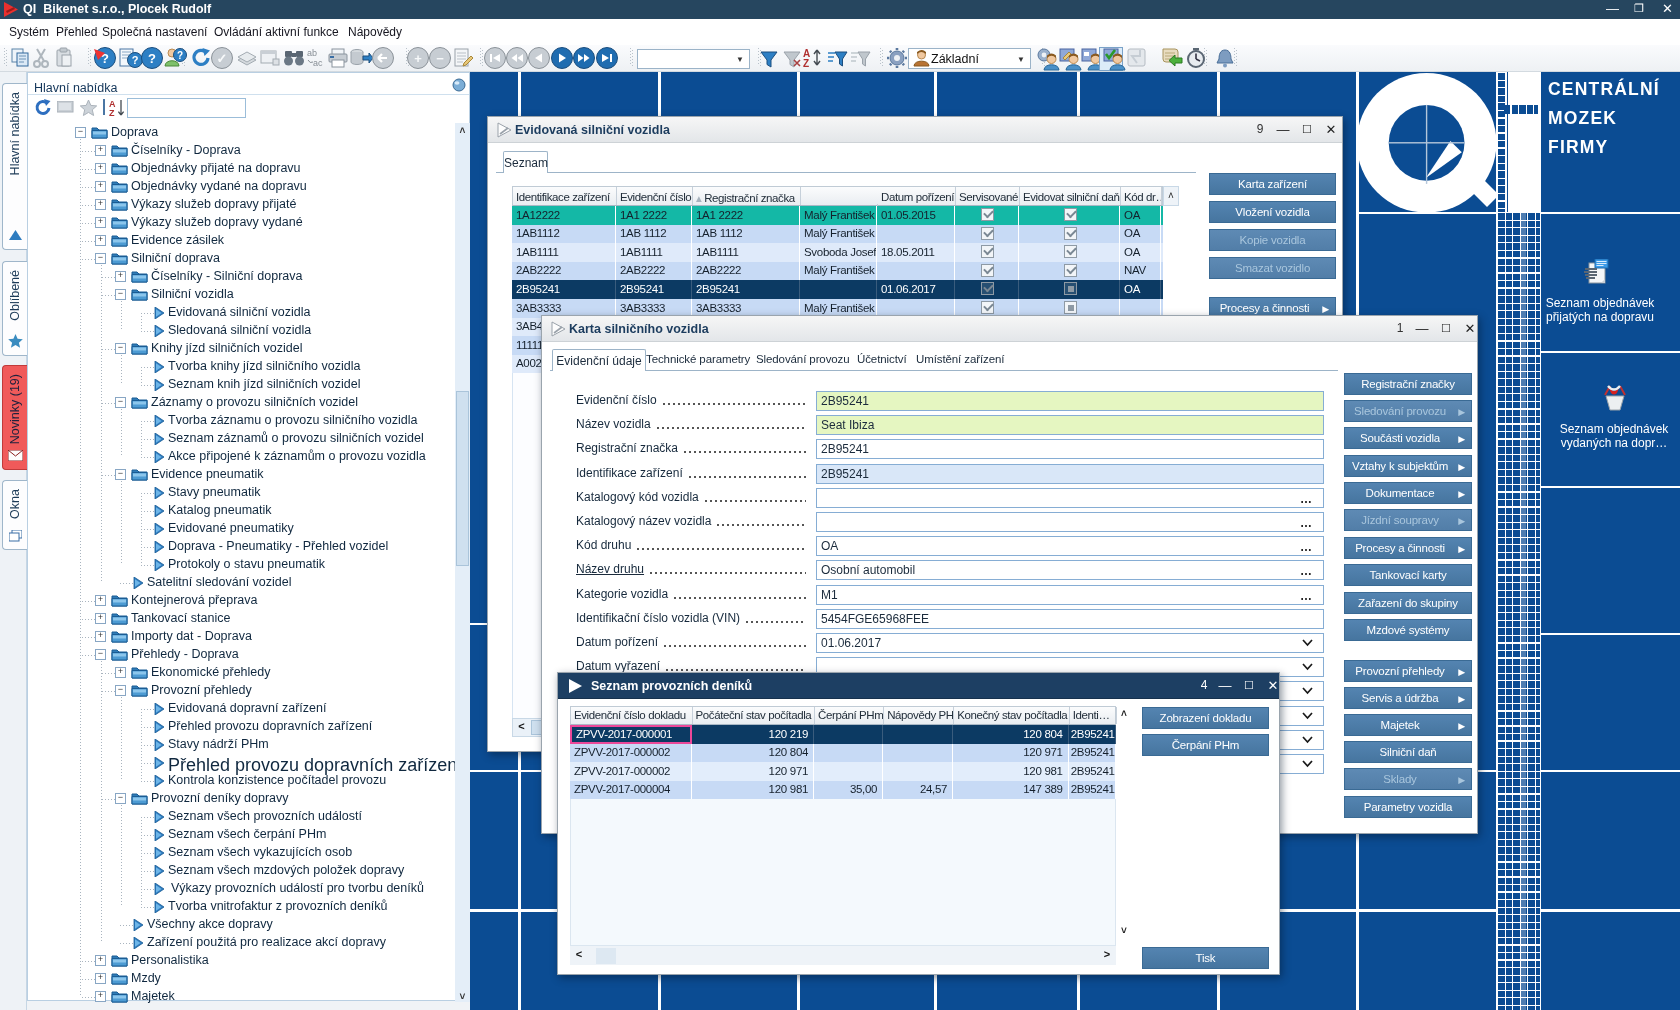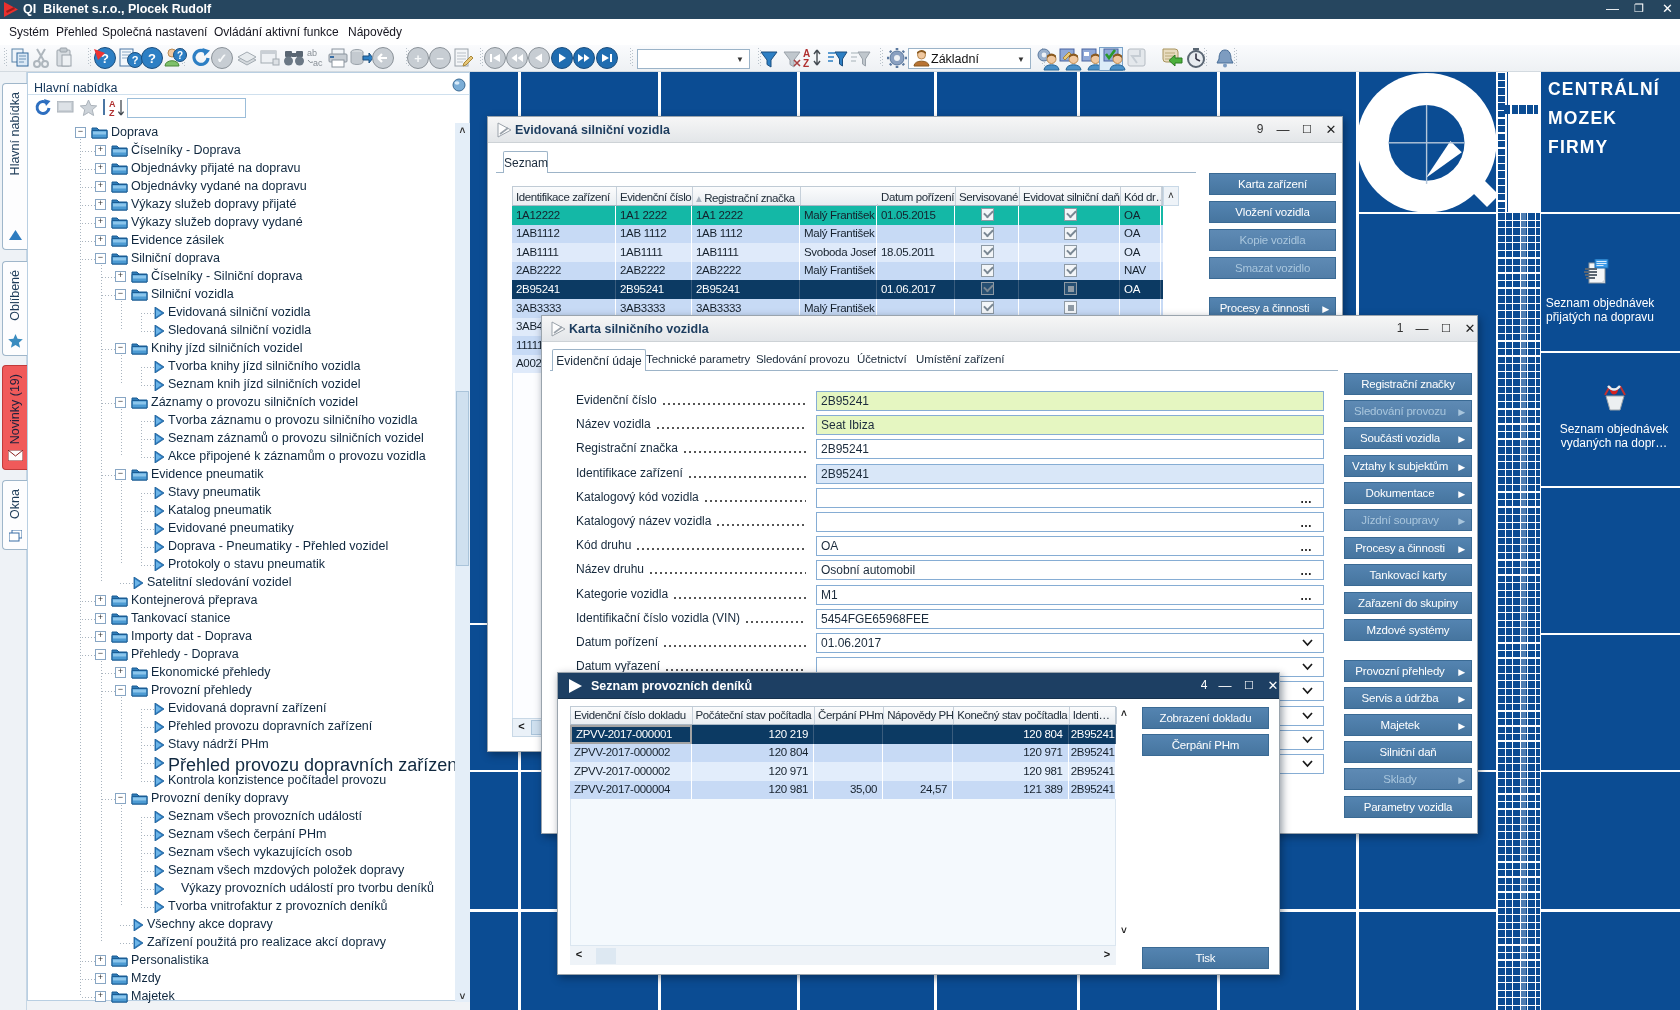--- a/index.html
+++ b/index.html
@@ -684,21 +684,21 @@
         <svg style="position:absolute;left:153px;top:864px" width="11" height="12">
           <polygon points="1,0 10,6 1,12" fill="#2e7cc0" stroke="#185a94" stroke-width="0.8"></polygon>
           <polygon points="2,2.2 7.5,6 2,9.8" fill="#6db5e8"></polygon>
         </svg>
         <div style="position:absolute;left:167px;top:861.5px;font-size:12.5px;color:#10283f;white-space:nowrap;">Seznam všech mzdových položek dopravy</div>
         <div style="position:absolute;left:140px;top:888px;width:13px;height:1px;background-image:repeating-linear-gradient(90deg,#a9b4bf 0 1px,transparent 1px 3px);"></div>
         <svg style="position:absolute;left:153px;top:882px" width="11" height="12">
           <polygon points="1,0 10,6 1,12" fill="#2e7cc0" stroke="#185a94" stroke-width="0.8"></polygon>
           <polygon points="2,2.2 7.5,6 2,9.8" fill="#6db5e8"></polygon>
         </svg>
-        <div style="position:absolute;left:180px;top:879.5px;font-size:12.5px;color:#10283f;white-space:nowrap;">Výkazy provozních událostí pro tvorbu deníků</div>
+        <div style="position:absolute;left:170px;top:879.5px;font-size:12.5px;color:#10283f;white-space:nowrap;">Výkazy provozních událostí pro tvorbu deníků</div>
         <div style="position:absolute;left:140px;top:906px;width:13px;height:1px;background-image:repeating-linear-gradient(90deg,#a9b4bf 0 1px,transparent 1px 3px);"></div>
         <svg style="position:absolute;left:153px;top:900px" width="11" height="12">
           <polygon points="1,0 10,6 1,12" fill="#2e7cc0" stroke="#185a94" stroke-width="0.8"></polygon>
           <polygon points="2,2.2 7.5,6 2,9.8" fill="#6db5e8"></polygon>
         </svg>
         <div style="position:absolute;left:167px;top:897.5px;font-size:12.5px;color:#10283f;white-space:nowrap;">Tvorba vnitrofaktur z provozních deníků</div>
         <div style="position:absolute;left:119px;top:924px;width:13px;height:1px;background-image:repeating-linear-gradient(90deg,#a9b4bf 0 1px,transparent 1px 3px);"></div>
         <svg style="position:absolute;left:132px;top:918px" width="11" height="12">
           <polygon points="1,0 10,6 1,12" fill="#2e7cc0" stroke="#185a94" stroke-width="0.8"></polygon>
           <polygon points="2,2.2 7.5,6 2,9.8" fill="#6db5e8"></polygon>
@@ -980,21 +980,21 @@
         <span style="flex:1;height:2px;margin:0 2px 2px 6px;background-image:repeating-linear-gradient(90deg,#555 0 1.6px,transparent 1.6px 5px);"></span>
       </div>
       <div class="finput" style="left:274px;top:196.0px;width:508px;background:#fff;"></div>
       <div class="fell" style="left:758px;top:200.0px;">…</div>
       <div style="position:absolute;left:34px;top:222.2px;width:232px;display:flex;align-items:flex-end;">
         <span style="font-size:12px;color:#16293c;white-space:nowrap;">Kód druhu</span>
         <span style="flex:1;height:2px;margin:0 2px 2px 6px;background-image:repeating-linear-gradient(90deg,#555 0 1.6px,transparent 1.6px 5px);"></span>
       </div>
       <div class="finput" style="left:274px;top:220.2px;width:508px;background:#fff;">OA</div>
       <div class="fell" style="left:758px;top:224.2px;">…</div>
-      <div style="position:absolute;left:34px;top:246.4px;width:232px;display:flex;align-items:flex-end;">
+      <div style="position:absolute;left:34px;top:246.4px;width:232px;display:flex;align-items:flex-end;text-decoration:underline;">
         <span style="font-size:12px;color:#16293c;white-space:nowrap;">Název druhu</span>
         <span style="flex:1;height:2px;margin:0 2px 2px 6px;background-image:repeating-linear-gradient(90deg,#555 0 1.6px,transparent 1.6px 5px);"></span>
       </div>
       <div class="finput" style="left:274px;top:244.4px;width:508px;background:#fff;">Osobní automobil</div>
       <div class="fell" style="left:758px;top:248.4px;">…</div>
       <div style="position:absolute;left:34px;top:270.6px;width:232px;display:flex;align-items:flex-end;">
         <span style="font-size:12px;color:#16293c;white-space:nowrap;">Kategorie vozidla</span>
         <span style="flex:1;height:2px;margin:0 2px 2px 6px;background-image:repeating-linear-gradient(90deg,#555 0 1.6px,transparent 1.6px 5px);"></span>
       </div>
       <div class="finput" style="left:274px;top:268.6px;width:508px;background:#fff;">M1</div>
@@ -1066,21 +1066,21 @@
       </div>
       <div class="thead" style="left:12px;top:33px;width:546px;height:19px;">
         <div class="th" style="left:0px;width:121.6px;padding-top:2px;">Evidenční číslo dokladu</div>
         <div class="th" style="left:121.6px;width:122.5px;padding-top:2px;">Počáteční stav počítadla</div>
         <div class="th" style="left:244.1px;width:69.1px;padding-top:2px;">Čerpání PHm</div>
         <div class="th" style="left:313.2px;width:70px;padding-top:2px;">Nápovědy PHm</div>
         <div class="th" style="left:383.2px;width:115.5px;padding-top:2px;">Konečný stav počítadla</div>
         <div class="th" style="left:498.7px;width:47.3px;padding-top:2px;">Identi…</div>
       </div>
       <div class="row sel" style="left:12px;top:52px;width:546px;height:18.6px;">
-        <div class="cell" style="left:0px;width:121.6px;border:2px solid #a3a3a3;padding-top:1px;">ZPVV-2017-000001</div>
+        <div class="cell" style="left:0px;width:121.6px;border:2px solid #ec4899;padding-top:1px;">ZPVV-2017-000001</div>
         <div class="cell num" style="left:121.6px;width:122.5px;">120 219</div>
         <div class="cell num" style="left:244.1px;width:69.1px;"></div>
         <div class="cell num" style="left:313.2px;width:70px;"></div>
         <div class="cell num" style="left:383.2px;width:115.5px;">120 804</div>
         <div class="cell tight" style="left:498.7px;width:47.3px;">2B95241</div>
       </div>
       <div class="row " style="left:12px;top:70.6px;width:546px;height:18.6px;background:#c7daf5;">
         <div class="cell" style="left:0px;width:121.6px;">ZPVV-2017-000002</div>
         <div class="cell num" style="left:121.6px;width:122.5px;">120 804</div>
         <div class="cell num" style="left:244.1px;width:69.1px;"></div>
@@ -1094,21 +1094,21 @@
         <div class="cell num" style="left:244.1px;width:69.1px;"></div>
         <div class="cell num" style="left:313.2px;width:70px;"></div>
         <div class="cell num" style="left:383.2px;width:115.5px;">120 981</div>
         <div class="cell tight" style="left:498.7px;width:47.3px;">2B95241</div>
       </div>
       <div class="row " style="left:12px;top:107.79999999999998px;width:546px;height:18.6px;background:#c7daf5;">
         <div class="cell" style="left:0px;width:121.6px;">ZPVV-2017-000004</div>
         <div class="cell num" style="left:121.6px;width:122.5px;">120 981</div>
         <div class="cell num" style="left:244.1px;width:69.1px;">35,00</div>
         <div class="cell num" style="left:313.2px;width:70px;">24,57</div>
-        <div class="cell num" style="left:383.2px;width:115.5px;">121 389</div>
+        <div class="cell num" style="left:383.2px;width:115.5px;">147 389</div>
         <div class="cell tight" style="left:498.7px;width:47.3px;">2B95241</div>
       </div>
       <div style="position:absolute;left:12px;top:126px;width:546px;height:147px;background:#f4f9fd;border:1px solid #dbe6f0;border-top:none;"></div>
       <div style="position:absolute;left:558px;top:33px;width:16px;height:273px;"></div>
       <div class="sarr" style="left:560px;top:35px;width:12px;font-size:10px;">˄</div>
       <div class="sarr" style="left:560px;top:252px;width:12px;font-size:10px;">˅</div>
       <div class="sbtrack" style="left:12px;top:273px;width:546px;height:19px;background:#eef3f8;border:none;"></div>
       <div style="position:absolute;left:14px;top:275px;width:14px;text-align:center;font-weight:bold;font-size:11px;color:#111;">&lt;</div>
       <div class="sbthumb" style="left:38px;top:274.5px;width:20px;height:16px;background:#dde8f2;border:none;"></div>
       <div style="position:absolute;left:542px;top:275px;width:14px;text-align:center;font-weight:bold;font-size:11px;color:#111;">&gt;</div>

